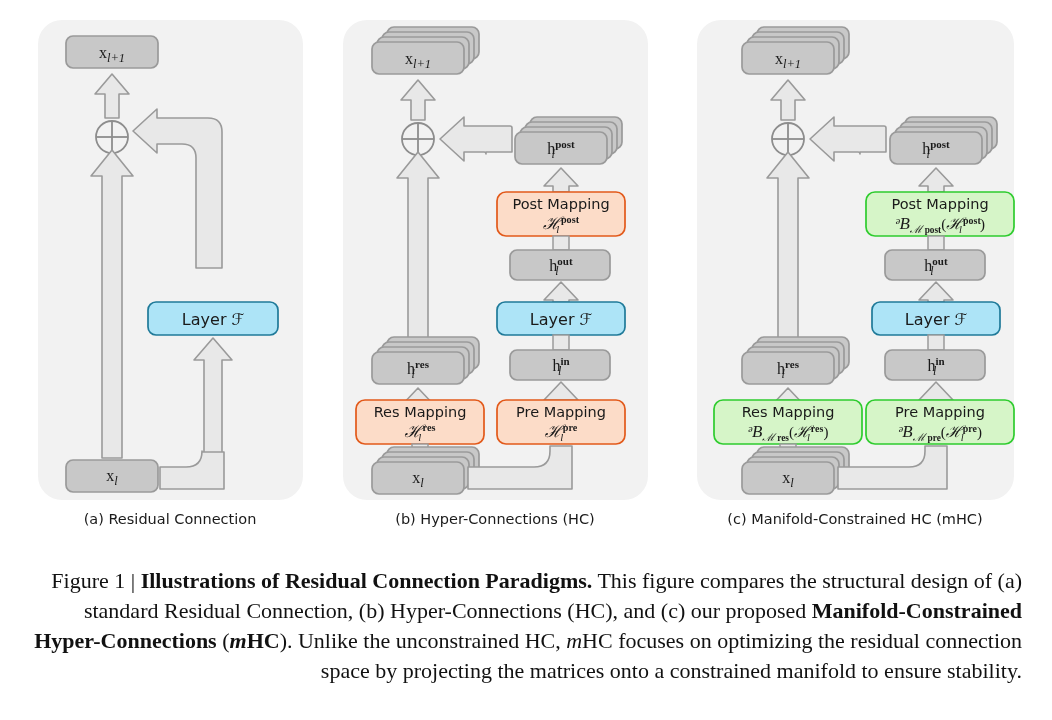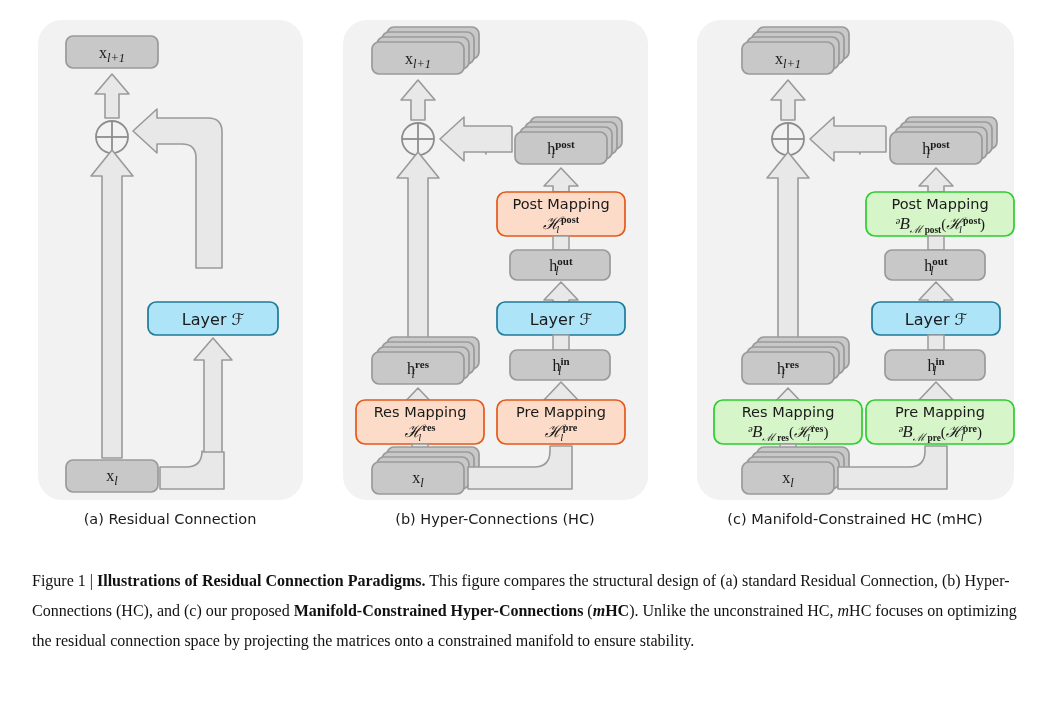--- a/index.html
+++ b/index.html
@@ -9,22 +9,22 @@
     font-family:"DejaVu Sans", sans-serif;
     -webkit-font-smoothing:antialiased;
     position:relative;overflow:hidden;
   }
   #figure{position:absolute;left:0;top:0;width:1052px;height:560px;text-align:center;}
   #figure svg{display:block;}
 
   .caption{
     position:absolute;left:32px;top:566px;width:990px;
     font-family:"Liberation Serif","DejaVu Serif",serif;
-    font-size:16px;line-height:30px;color:#111111;
-    text-align:left;
+    font-size:22px;line-height:30px;color:#111111;
+    text-align:right;
   }
   .caption b{font-weight:bold;}
   .caption i{font-style:italic;}
 </style>
 </head>
 <body>
 
 <div id="figure">
     <svg width="1052" height="560" viewBox="0 0 1052 560">
       <g>

